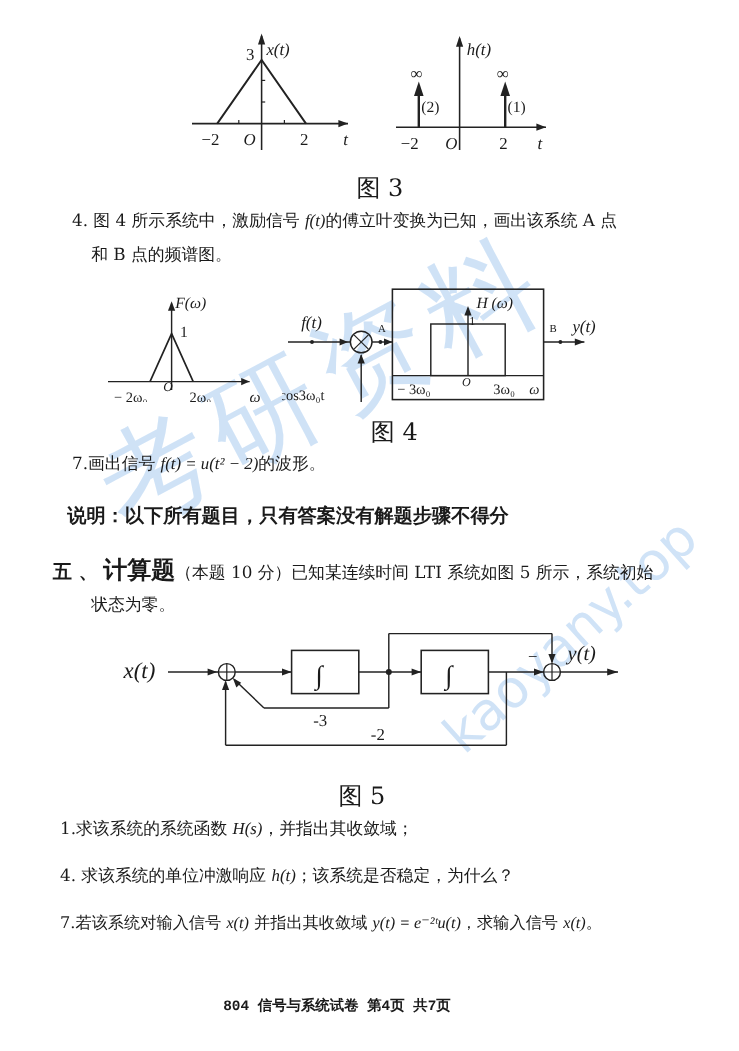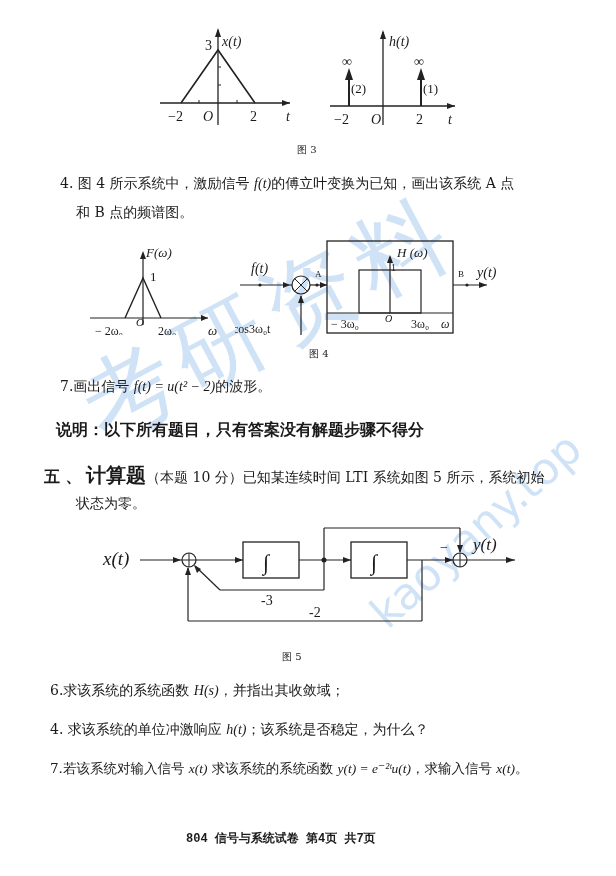--- a/index.html
+++ b/index.html
@@ -1,21 +1,21 @@
 <!DOCTYPE html>
 <html><head>
 <meta charset="utf-8">
 <style>
   html, body { margin:0; padding:0; background:#ffffff; }
   body { width:616px; height:876px; position:relative; overflow:hidden;
          font-family:"DejaVu Serif","Liberation Serif",serif; color:#1a1a1a; }
   .abs { position:absolute; }
   .txt { font-size:14px; white-space:nowrap; }
   .it { font-style:italic; font-family:"Liberation Serif","DejaVu Serif",serif; }
-  .cap { font-size:10px; }
+  .cap { font-size:20px; }
   .bold { font-weight:bold; }
   svg text { font-family:"Liberation Serif","DejaVu Serif",serif; fill:#1a1a1a; }
   .wm { position:absolute; color:#a9ccf0; font-family:"DejaVu Sans",sans-serif; opacity:0.55; pointer-events:none; }
 </style>
 </head>
 <body>
 
 <div class="wm" style="left:60px;top:360px;font-size:92px;transform:rotate(-28deg);transform-origin:left top;letter-spacing:10px;">考研资料</div>
 <div class="wm" style="left:360px;top:600px;font-size:44px;transform:rotate(-42deg);transform-origin:left top;">kaoyany.top</div>
 
@@ -162,22 +162,22 @@
   <line x1="327" y1="40" x2="327" y2="101" stroke="#222" stroke-width="1.2"></line>
   <line x1="327" y1="101" x2="93" y2="101" stroke="#222" stroke-width="1.2"></line>
   <line x1="93" y1="101" x2="93" y2="48" stroke="#222" stroke-width="1.2"></line>
   <polygon points="93,47 90,55 96,55" fill="#222"></polygon>
   <text x="214" y="97" font-size="14">-2</text>
 </svg>
 
 <div class="abs cap" style="left:282px;top:650px">图 5</div>
 
 <div class="abs txt" style="left:50px;top:682px">
-  <span>6.求该系统的系统函数 </span><span class="it">H(s)</span><span>，并指出其收敛域；</span>
+  <span>1.求该系统的系统函数 </span><span class="it">H(s)</span><span>，并指出其收敛域；</span>
 </div>
 <div class="abs txt" style="left:50px;top:721px">
   <span>4.  求该系统的单位冲激响应 </span><span class="it">h(t)</span><span>；该系统是否稳定，为什么？</span>
 </div>
 <div class="abs txt" style="left:50px;top:760px;font-size:13.5px">
-  <span>7.若该系统对输入信号 </span><span class="it">x(t)</span><span> 求该系统的系统函数 </span><span class="it">y(t) = e⁻²ᵗu(t)</span><span>，求输入信号 </span><span class="it">x(t)</span><span>。</span>
+  <span>7.若该系统对输入信号 </span><span class="it">x(t)</span><span> 并指出其收敛域 </span><span class="it">y(t) = e⁻²ᵗu(t)</span><span>，求输入信号 </span><span class="it">x(t)</span><span>。</span>
 </div>
 
 <div class="abs bold" style="left:186px;top:830px;font-size:12px;font-family:Liberation Mono, monospace">804 信号与系统试卷 第4页 共7页</div>
 
 </body></html>

